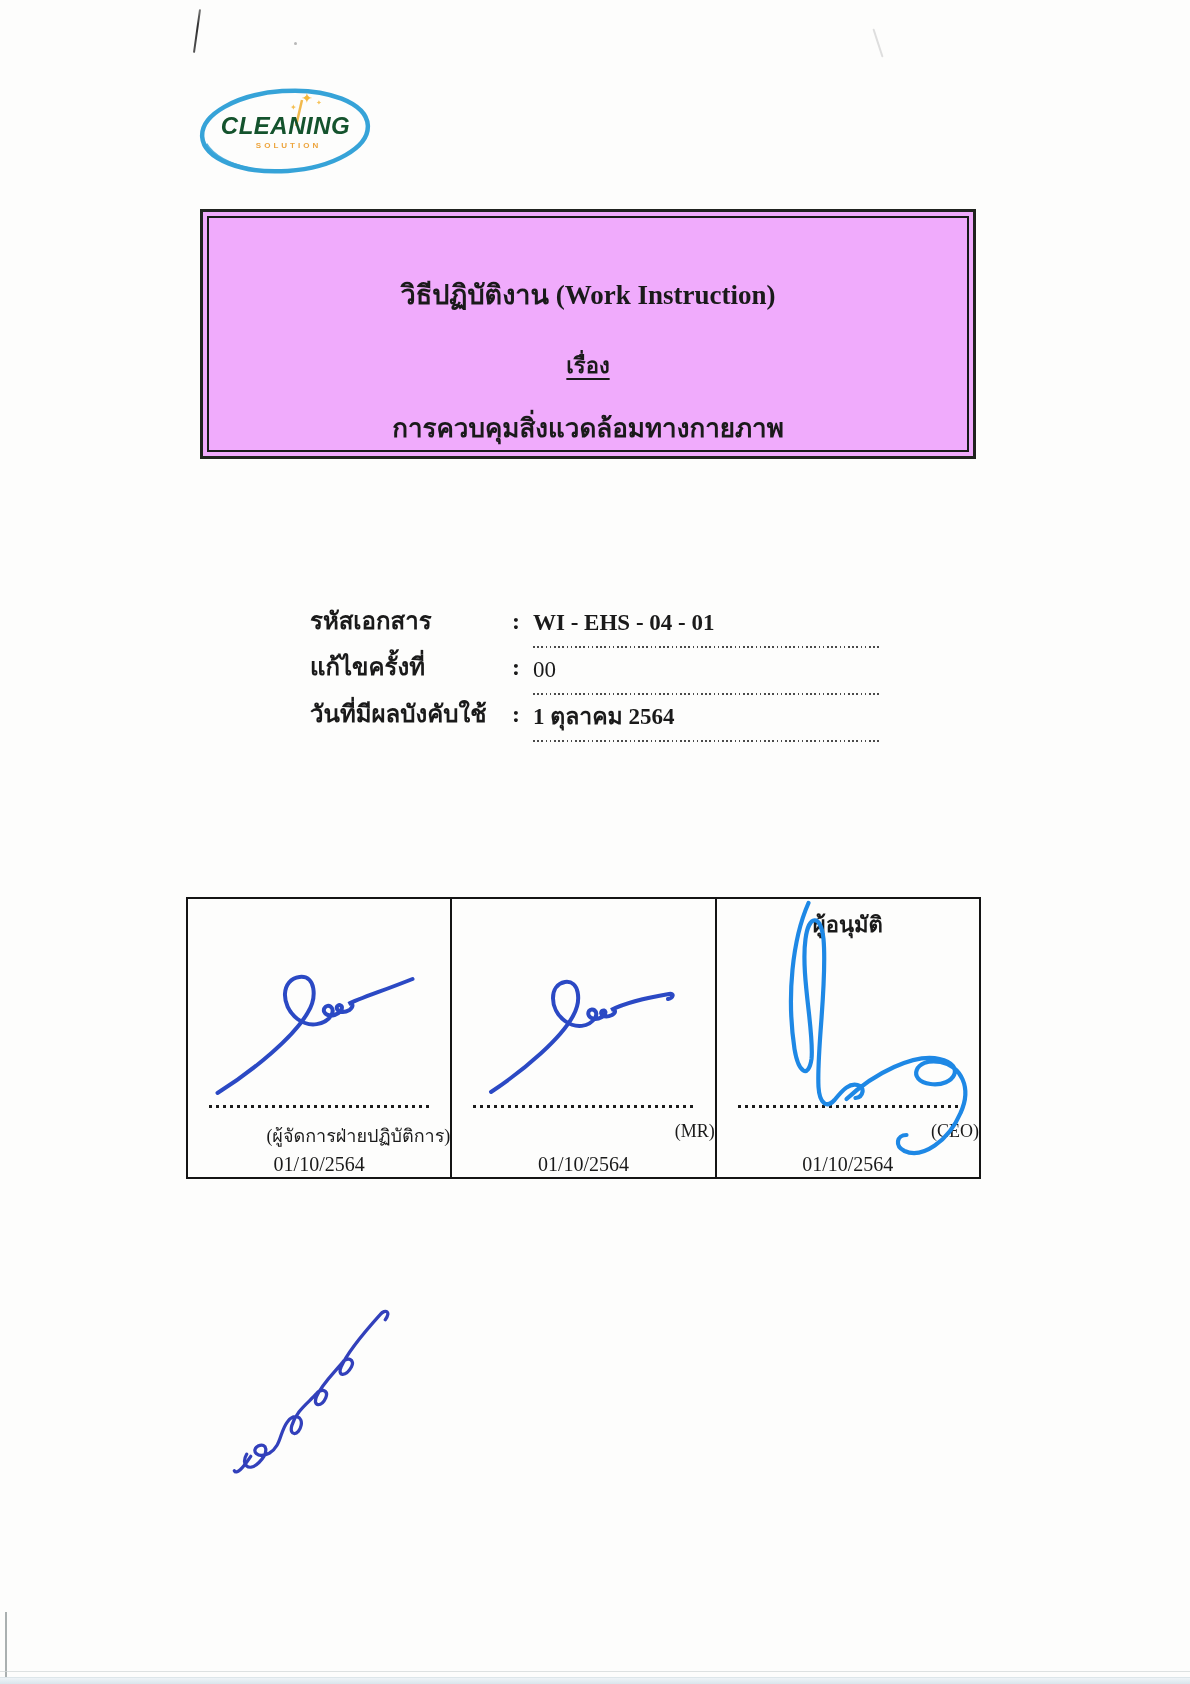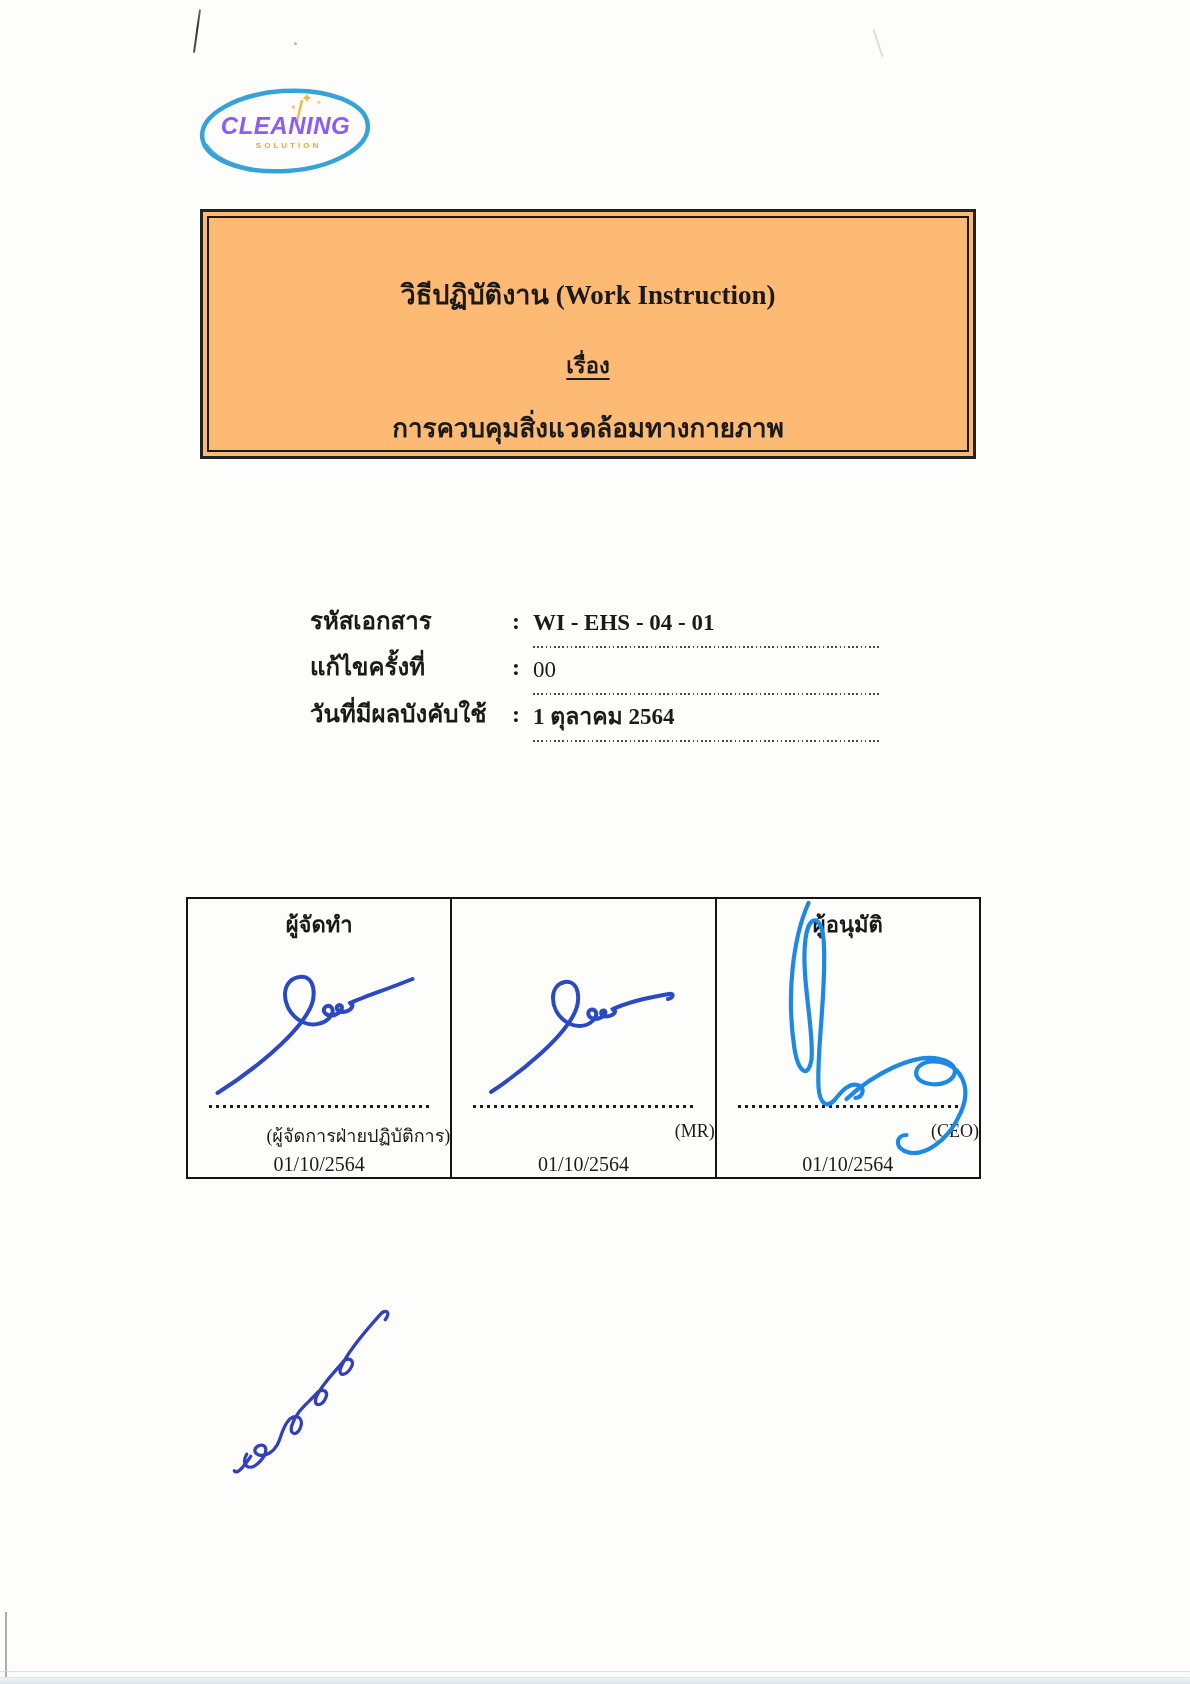--- a/index.html
+++ b/index.html
@@ -11,37 +11,37 @@
     overflow:hidden;
     font-family:"Liberation Serif","DejaVu Serif",serif;
     color:#1a1a1a;
   }
   
   .logo{position:absolute;left:198px;top:86px;width:175px;height:92px;}
   .logo svg{position:absolute;left:0;top:0;}
   .brand{
     position:absolute;left:0;right:0;top:26px;text-align:center;
     font-family:"Liberation Sans","DejaVu Sans",sans-serif;
-    font-style:italic;font-weight:bold;font-size:24px;color:#8b5cf6;
+    font-style:italic;font-weight:bold;font-size:24px;color:#14532d;
     letter-spacing:.5px;
   }
   .solution{
     position:absolute;left:6px;right:0;top:55px;text-align:center;
     font-family:"Liberation Sans","DejaVu Sans",sans-serif;
     font-size:8px;font-weight:bold;letter-spacing:3px;color:#eda43c;
   }
   .sparkle{position:absolute;color:#f5b83d;line-height:1;}
   .sp1{left:103px;top:6px;font-size:14px;}
   .sp2{left:92px;top:18px;font-size:8px;opacity:.9;}
   .sp3{left:118px;top:14px;font-size:7px;opacity:.85;}
   
   .tbox{
     position:absolute;left:200px;top:209px;width:776px;height:250px;
     border:3px solid #20231f;padding:4px;box-sizing:border-box;
-    background:#fdba74;
+    background:#f0abfc;
   }
   .tbox-inner{
     width:100%;height:100%;box-sizing:border-box;
     border:2px solid #181b18;
     display:flex;flex-direction:column;align-items:center;
   }
   .doc-type{margin-top:55px;font-size:27px;font-weight:bold;}
   .subject-label{
     margin-top:32px;font-size:22px;font-weight:bold;
     text-decoration:underline;text-underline-offset:5px;text-decoration-thickness:2px;
@@ -145,21 +145,20 @@
   <div class="dotline" style="top:693px"></div>
 
   <div class="meta-label" style="top:697px">วันที่มีผลบังคับใช้</div>
   <div class="meta-colon" style="top:697px">:</div>
   <div class="meta-value" style="top:700px">1 ตุลาคม 2564</div>
   <div class="dotline" style="top:740px"></div>
 
   <div class="sigtable">
 
     <div class="sigcell">
-      <div class="sighead">ผู้จัดทำ</div>
       <svg class="sigink" style="left:18px;top:52px" width="218" height="152" viewBox="0 0 215 152">
         <path d="M10,142 C48,118 86,86 100,62 C110,46 108,24 92,26 C74,28 72,54 90,68
                  C102,77 118,74 124,64 C128,56 120,52 117,57 C114,62 122,68 131,62
                  C137,57 134,52 130,55 C127,58 133,64 142,59 C147,55 145,51 141,53
                  C150,48 175,40 205,28" fill="none" stroke="#2b49c4" stroke-width="4" stroke-linecap="round"></path>
       </svg>
       <div class="sigdots"></div>
       <div class="signame">(ผู้จัดการฝ่ายปฏิบัติการ)</div>
       <div class="sigdate">01/10/2564</div>
     </div>

